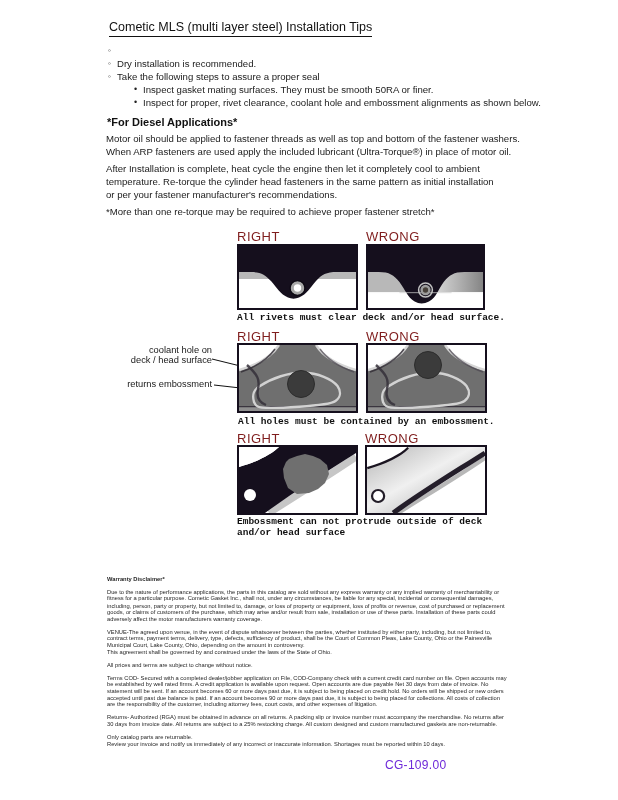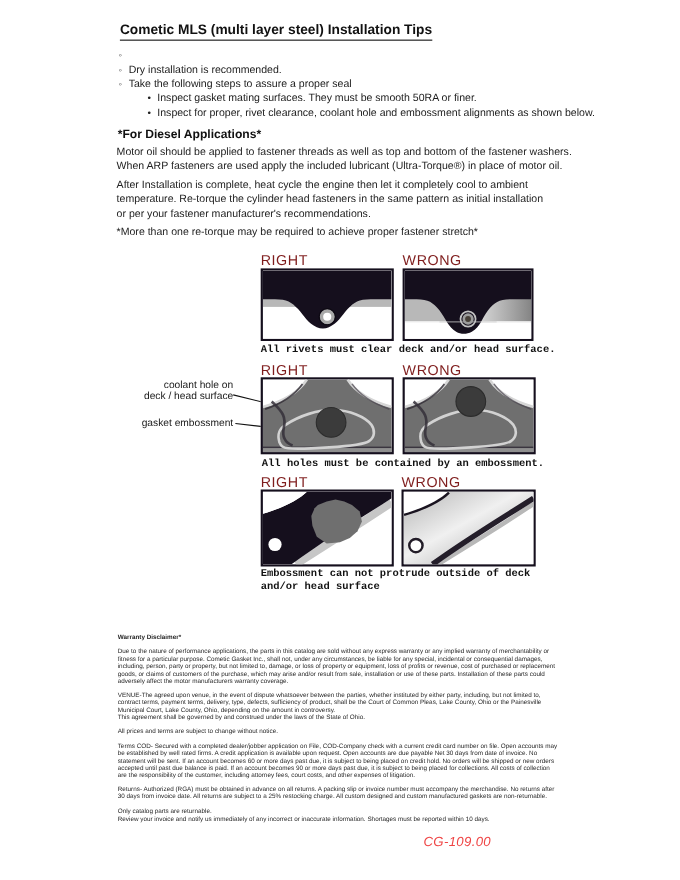--- a/index.html
+++ b/index.html
@@ -4,21 +4,21 @@
 <style>
   html,body{margin:0;padding:0;}
   body{
     width:618px;height:800px;background:#ffffff;position:relative;
     font-family:"Liberation Sans", sans-serif;color:#1b1b1b;overflow:hidden;
   }
   .abs{position:absolute;}
   .preline{white-space:pre-line;}
 
   .page-title{
-    left:109px;top:20px;font-size:12.5px;font-weight:bold;color:#111;
+    left:109px;top:20px;font-size:12.5px;font-weight:normal;color:#111;
     border-bottom:1.6px solid #111;padding-bottom:2px;display:inline-block;
   }
   .bullets{left:108px;top:44px;font-size:9.6px;line-height:13px;width:460px;}
   .b-row{display:flex;align-items:flex-start;}
   .b-row.sub{padding-left:26px;}
   .marker{width:9px;flex:0 0 9px;font-size:9px;line-height:13px;color:#222;}
   .marker.open{font-size:8px;}
 
   .diesel-h{left:107px;top:116px;font-size:11px;font-weight:bold;color:#111;}
   .body-p{left:106px;top:0;font-size:9.6px;line-height:13px;width:440px;color:#222;}
@@ -33,21 +33,21 @@
 
   .side-label{font-size:9.3px;color:#191919;text-align:right;line-height:9.5px;}
 
   .fineprint{
     left:107px;top:576px;width:586px;transform:scale(0.72);transform-origin:0 0;
     font-size:8px;line-height:9.2px;color:#262626;
   }
   .fineprint .fp-h{font-weight:bold;margin:0 0 9px 0;}
   .fineprint p{margin:0 0 9px 0;}
 
-  .part-code{left:385px;top:758px;font-size:12px;color:#ef4444;letter-spacing:.3px;font-style:italic;}
+  .part-code{left:385px;top:758px;font-size:12px;color:#6d28d9;letter-spacing:.3px;}
 </style>
 </head>
 <body>
 
 <div class="abs page-title">Cometic MLS (multi layer steel) Installation Tips</div>
 
 <div class="abs bullets">
   <div class="b-row">
     <span class="marker open">◦</span>
   </div>
@@ -109,21 +109,21 @@
     <circle cx="58.5" cy="44" r="2.7" fill="#474039"></circle>
   </svg>
 </div>
 <div class="abs caption" style="left:237px;top:313px;">All rivets must clear deck and/or head surface.</div>
 
 <div class="abs rw-label" style="left:237px;top:329px;width:121px;">RIGHT</div>
 <div class="abs rw-label" style="left:366px;top:329px;width:121px;">WRONG</div>
 
 <div class="abs side-label preline" style="left:92px;top:346px;width:120px;">coolant hole on
 deck / head surface</div>
-<div class="abs side-label" style="left:92px;top:380px;width:120px;">gasket embossment</div>
+<div class="abs side-label" style="left:92px;top:380px;width:120px;">returns embossment</div>
 
 <svg class="abs" style="left:210px;top:352px;" width="92" height="46">
   <line x1="2" y1="7" x2="87" y2="28" stroke="#111111" stroke-width="1"></line>
   <line x1="4" y1="33" x2="57" y2="39" stroke="#111111" stroke-width="1"></line>
 </svg>
 
 <div class="abs fig" style="left:237px;top:343px;width:121px;height:70px;">
   <svg width="117" height="66" viewBox="0 0 117 66">
     <rect width="117" height="66" fill="#6f6f6f"></rect>
     <rect y="61" width="117" height="1.4" fill="#3a353f"></rect>

